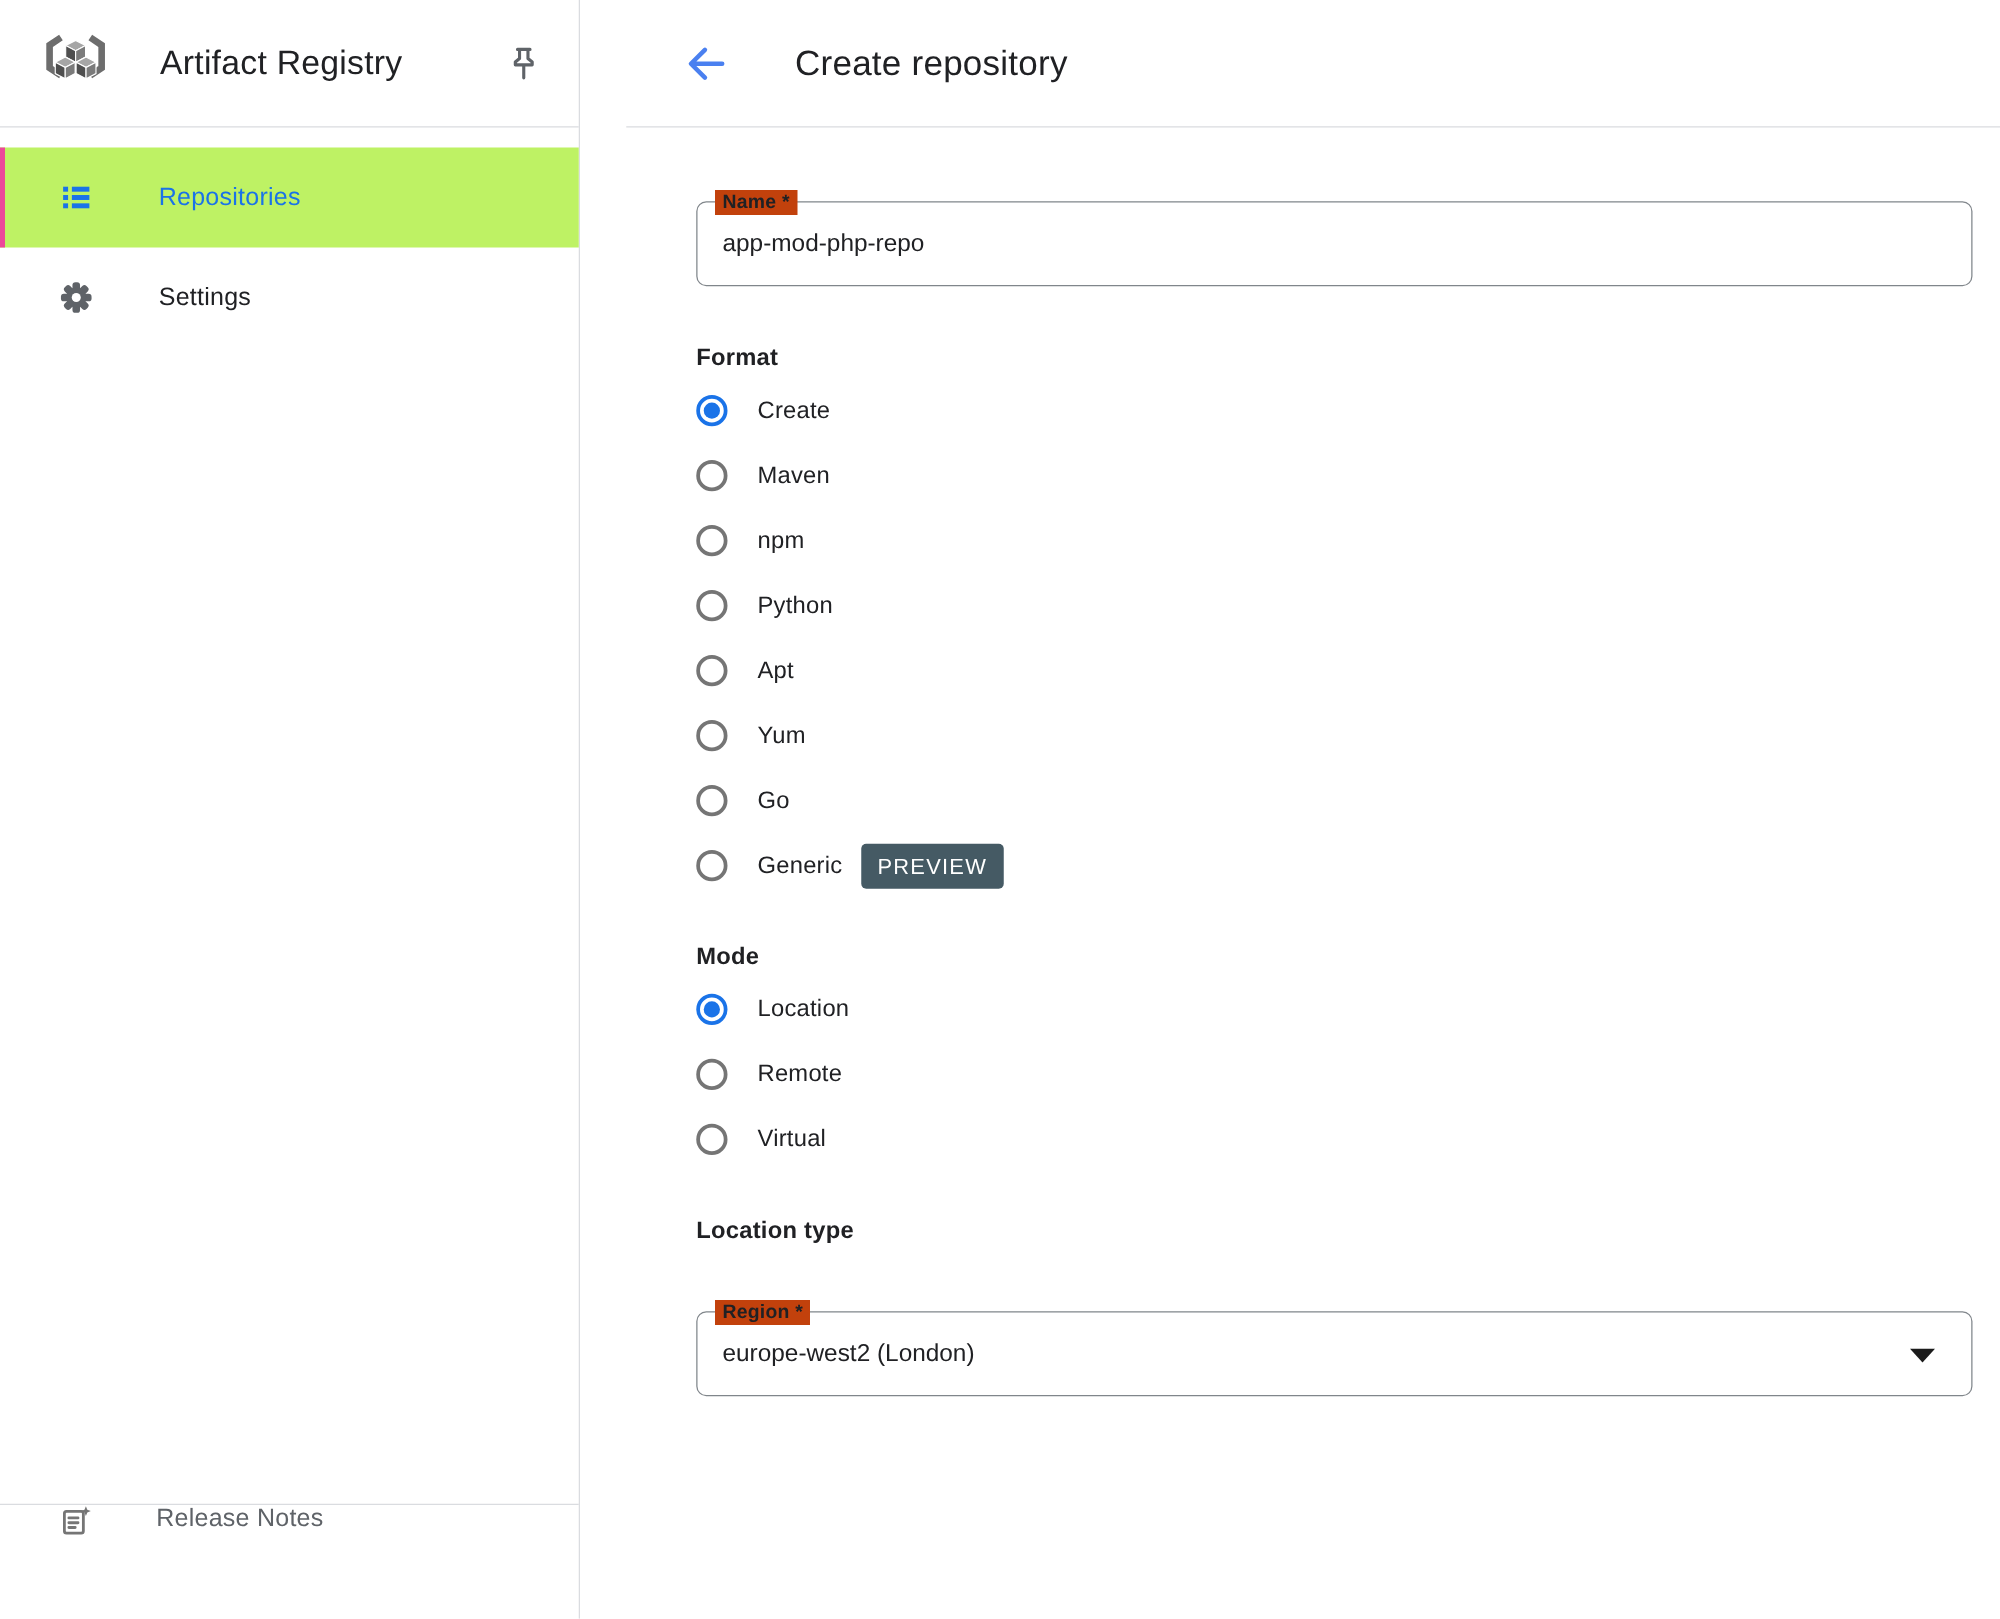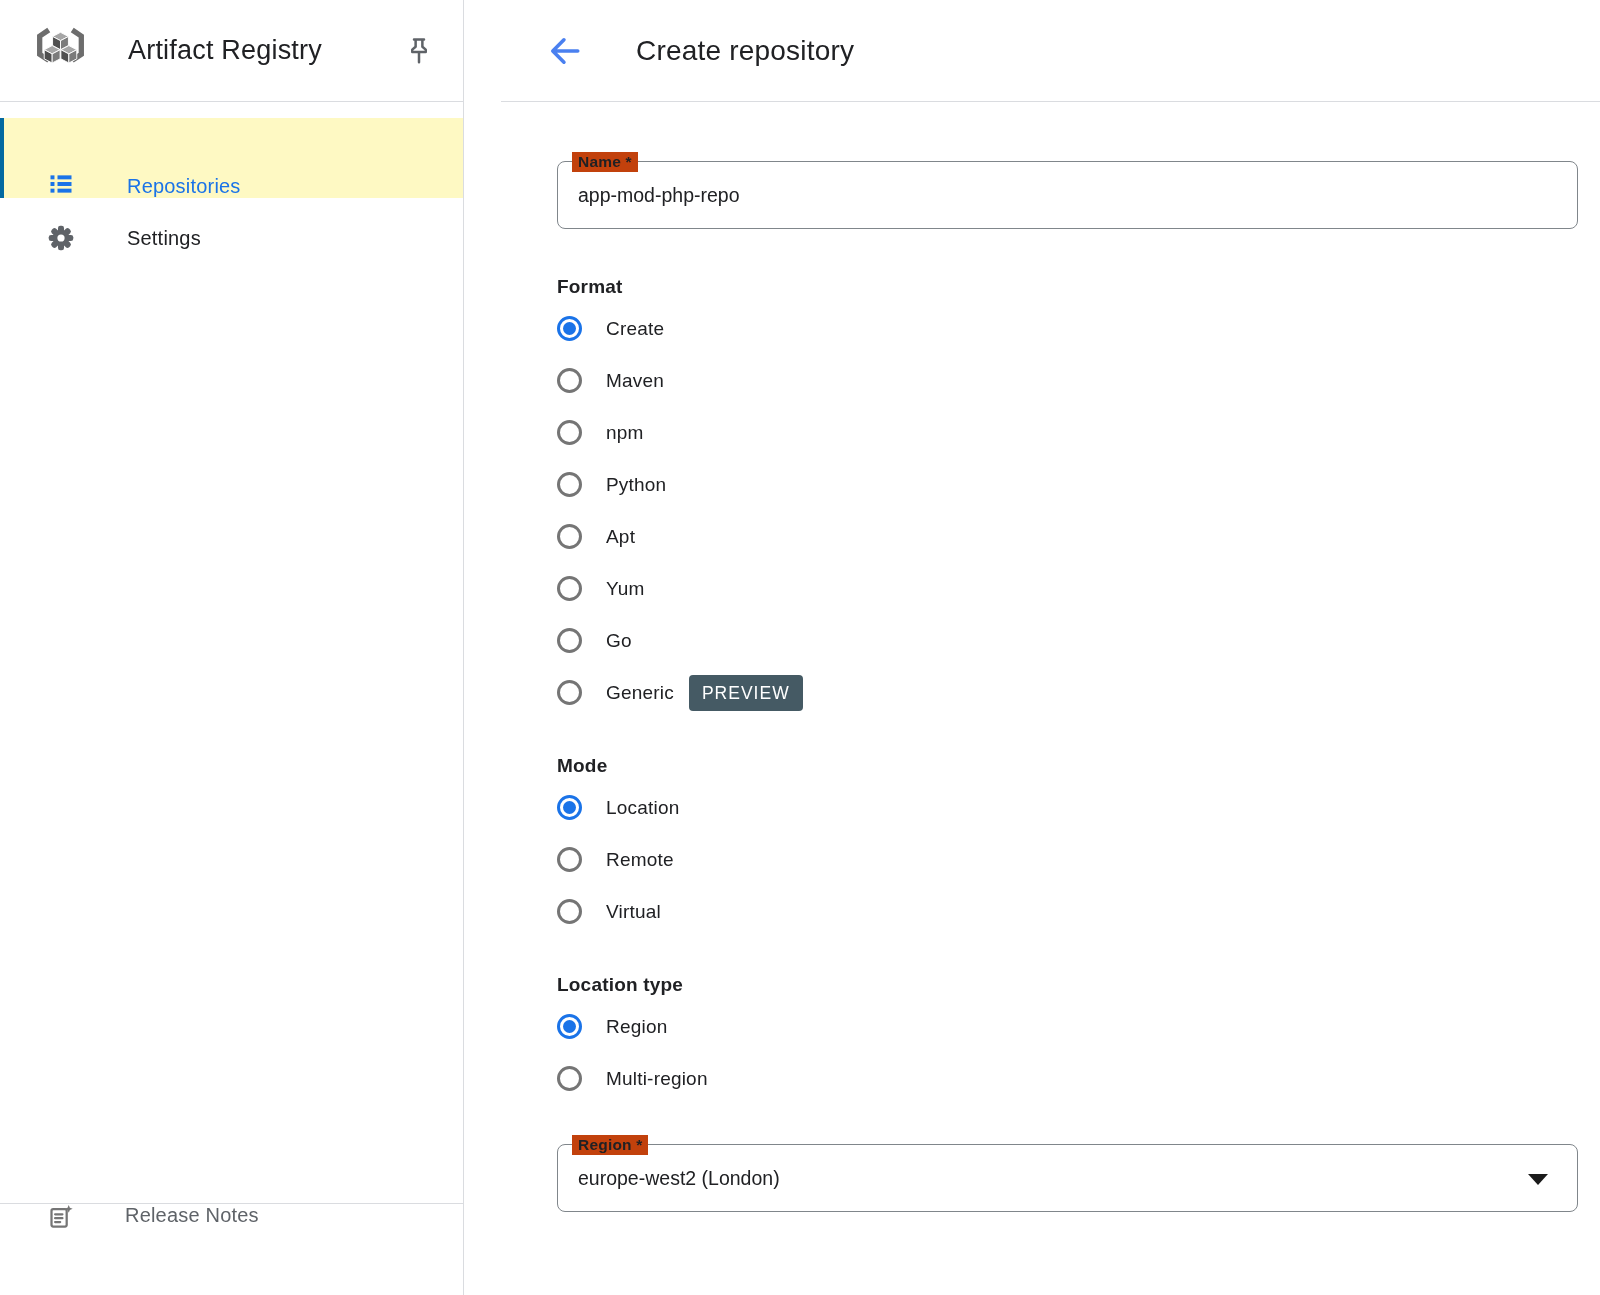--- a/index.html
+++ b/index.html
@@ -9,21 +9,21 @@
   .sidebar { position:absolute; left:0; top:0; width:464px; height:1295px; border-right:1px solid #dadce0; background:#fff; }
   .sidebar-header { height:102px; border-bottom:1px solid #dadce0; display:flex; align-items:center; padding-left:32px; }
   .logo { width:57px; height:53px; flex:none; }
   .app-title { font-size:27px; color:#202124; margin-left:39px; flex:1; letter-spacing:.2px; }
   .pin-button { flex:none; margin-right:27px; width:34px; height:34px; display:flex; align-items:center; justify-content:center; cursor:pointer; background:none; border:none; }
 
   .nav { padding-top:16px; }
   .nav-item { height:80px; display:flex; align-items:center; padding-left:47px; cursor:pointer; color:#202124; }
   .nav-item .nav-icon { width:28px; height:28px; flex:none; }
   .nav-item .nav-label { font-size:20px; margin-left:52px; letter-spacing:.2px; }
-  .nav-item.selected { background:#fef9c3; border-left:4px solid #0369a1; padding-left:43px; color:#1a73e8;align-items:flex-end; }
+  .nav-item.selected { background:#bef264; border-left:4px solid #ec4899; padding-left:43px; color:#1a73e8; }
 
   .release-notes { position:absolute; left:0; bottom:0; width:100%; height:92px; border-top:1px solid #dadce0; display:flex; align-items:flex-start; padding-left:47px; cursor:pointer; }
   .release-notes .nav-icon { width:27px; height:27px; flex:none; }
   .release-notes .nav-label { font-size:20px; margin-left:51px; color:#5f6368; letter-spacing:.2px; }
 
   
   .main { position:absolute; left:501px; top:0; width:1099px; height:1295px; }
   .main-header { height:102px; border-bottom:1px solid #dadce0; display:flex; align-items:center;gap:16px; }
   .back-button { margin-left:47px; width:34px; height:34px; display:flex; align-items:center; justify-content:center; cursor:pointer; background:none; border:none; flex:none; }
   .page-title { font-size:28px; margin-left:38px; color:#202124; letter-spacing:.2px; }
@@ -198,33 +198,20 @@
           <div class="radio-row" role="radio">
             <span class="radio"></span>
             <span class="radio-label">Virtual</span>
 
           </div>
         </div>
     </div>
 
     <div class="section">
       <div class="section-title">Location type</div>
-      <div class="radio-group">
-
-      <div class="radio-row selected" role="radio" aria-checked="true">
-            <span class="radio"></span>
-            <span class="radio-label">Region</span>
-
-          </div>
-          <div class="radio-row" role="radio">
-            <span class="radio"></span>
-            <span class="radio-label">Multi-region</span>
-
-          </div>
-        </div>
     </div>
 
     <div class="text-field select-field" role="combobox">
       <span class="field-label">Region *</span>
       <span class="select-value">europe-west2 (London)</span>
       <span class="dropdown-arrow"></span>
     </div>
 
   </div>
 </div>

